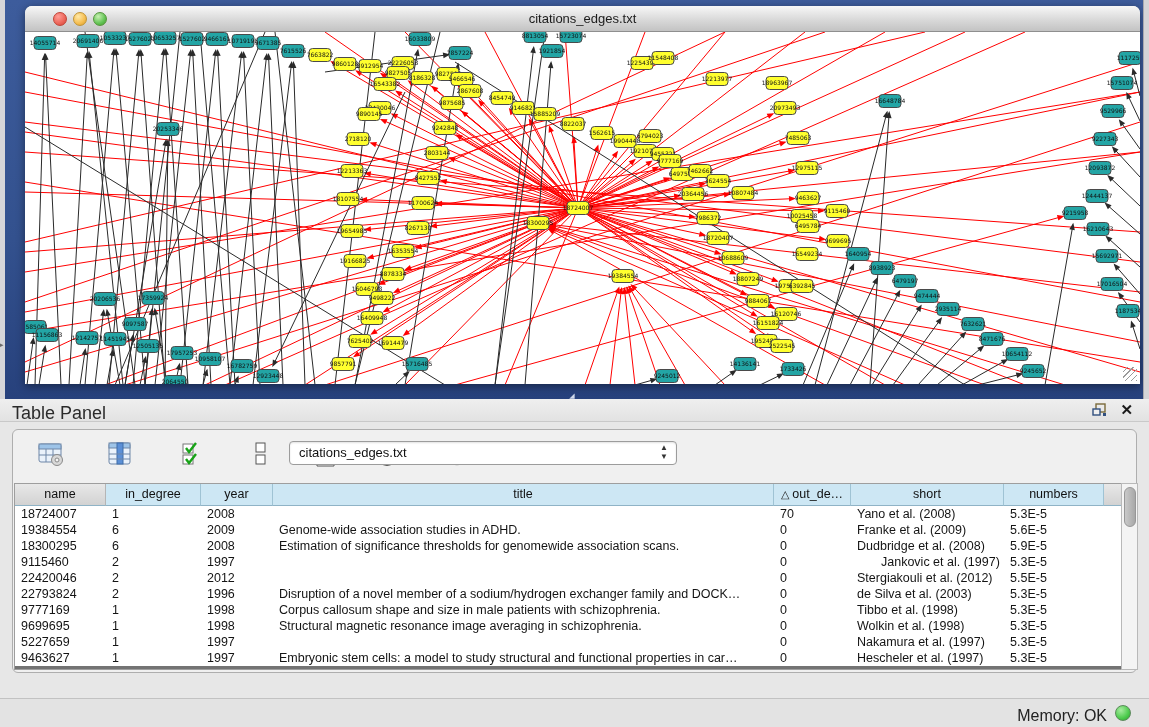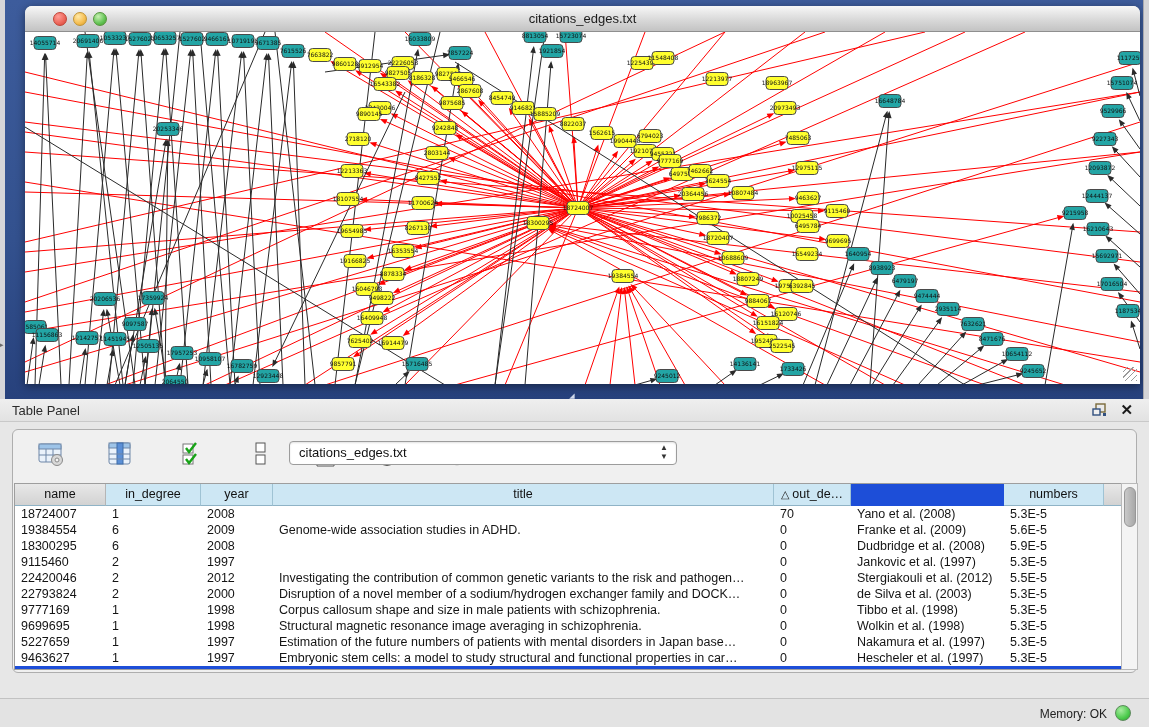--- a/index.html
+++ b/index.html
@@ -22,36 +22,36 @@
   #tl-min{left:48px;background:radial-gradient(circle at 35% 30%,#ffe9a8,#f5bd4f 60%,#d19b2c);border:1px solid #c29435;}
   #tl-zoom{left:68px;background:radial-gradient(circle at 35% 30%,#c8f0b2,#61c354 60%,#48992f);border:1px solid #55953c;}
   #net-title{left:0;right:0;top:5px;text-align:center;font-size:13px;color:#1c1c1c;}
   #net-canvas{left:0;top:26px;width:1115px;height:352px;background:#ffffff;overflow:hidden;}
   #resize-grip{right:3px;bottom:3px;width:14px;height:14px;
      background:repeating-linear-gradient(135deg,transparent 0 3px,#9a9a9a 3px 4px);}
   
   #table-panel{left:0;top:399px;width:1149px;height:299px;background:#e7e7e7;}
   #tp-header{left:0;top:0;width:100%;height:22px;background:linear-gradient(180deg,#efefef,#e2e2e2);
              border-bottom:1px solid #c9c9c9;}
-  #tp-title{left:12px;top:4px;font-size:13px;color:#2b2b2b;}
+  #tp-title{left:12px;top:4px;font-size:18px;color:#2b2b2b;}
   #tp-float{right:42px;top:4px;width:15px;height:14px;}
   #tp-close{right:16px;top:2px;font-size:15px;font-weight:bold;color:#1a1a1a;cursor:default;}
   #tp-inner{left:12px;top:30px;width:1123px;height:242px;background:#f0f0f0;
             border:1px solid #aeaeae;border-radius:6px;}
   
   #toolbar{left:8px;top:8px;height:34px;right:8px;}
   .tbtn{position:absolute;top:2px;width:28px;height:28px;}
   .tbtn svg{width:100%;height:100%;}
   #fx-btn{font-size:15px;color:#222;font-family:"DejaVu Serif",serif;font-style:italic;top:6px;}
   #combo{left:268px;top:3px;width:386px;height:22px;background:#fff;border:1px solid #9c9c9c;
          border-radius:4px;box-shadow:inset 0 1px 2px rgba(0,0,0,.12);}
   #combo-text{left:9px;top:3px;font-size:13px;color:#111;}
   #combo-arrows{right:8px;top:1px;font-size:8px;color:#333;line-height:9px;text-align:center;}
   
-  #grid{left:1px;top:53px;width:1107px;height:185px;background:#1d4ed8;border:1px solid #9e9e9e;border-right:none;}
+  #grid{left:1px;top:53px;width:1107px;height:185px;background:#737373;border:1px solid #9e9e9e;border-right:none;}
   .hrow{position:absolute;left:0;top:0;height:22px;width:100%;}
   .hcell{position:absolute;top:0;height:21px;background:#cde7f4;border-right:1px solid #9fc3d4;
          border-bottom:1px solid #8fb3c6;font-size:12.5px;color:#111;text-align:center;line-height:21px;
          white-space:nowrap;overflow:hidden;}
   .hcell.gray{background:linear-gradient(180deg,#e8e8e8,#d2d2d2);border-right:1px solid #b5b5b5;}
   .hcell .sort{font-size:11px;margin-right:3px;color:#222;}
   .trow{position:absolute;left:0;height:16px;width:100%;background:#fff;}
   .tcell{position:absolute;top:0;height:16px;font-size:12.5px;color:#141414;line-height:16px;
          white-space:nowrap;overflow:hidden;padding-left:6px;box-sizing:border-box;}
   #vscroll{left:1108px;top:53px;width:15px;height:185px;background:#f4f4f4;border:1px solid #b9b9b9;}
@@ -59,21 +59,21 @@
           background:linear-gradient(90deg,#c9c9c9,#a8a8a8);border:1px solid #979797;}
   
   #tabs{left:0;right:0;top:274px;height:24px;text-align:center;}
   .seg{display:inline-block;height:22px;line-height:22px;font-size:13px;padding:0 16px;
        border:1px solid #9b9b9b;border-left:none;background:linear-gradient(180deg,#ffffff,#ececec);color:#222;}
   .seg.first{border-left:1px solid #9b9b9b;border-radius:5px 0 0 5px;}
   .seg.last{border-radius:0 5px 5px 0;}
   .seg.active{background:linear-gradient(180deg,#8d8d8d,#6e6e6e);color:#fff;border-color:#5f5f5f;}
   
   #statusbar{left:0;top:698px;width:1149px;height:29px;background:#e3e3e3;border-top:1px solid #c2c2c2;}
-  #mem-label{right:42px;top:8px;font-size:12px;color:#222;}
+  #mem-label{right:42px;top:8px;font-size:16px;color:#222;}
   #mem-dot{right:18px;top:6px;width:14px;height:14px;border-radius:50%;
            background:radial-gradient(circle at 35% 30%,#a8eba0,#4ccb4c 60%,#2e9b2e);border:1px solid #5a8a5a;}
   #splitter{left:566px;top:392px;width:12px;height:7px;font-size:7px;color:#cfd8ea;line-height:7px;text-align:center;}
 </style>
 </head>
 <body>
 
 <div class="abs" id="desktop">
   <div class="abs" id="net-window">
     <div class="abs" id="net-titlebar">
@@ -1016,20 +1016,21 @@
       </div>
     </div>
 
     <div class="abs" id="grid">
       <div class="hrow" id="ghead">
           <div class="hcell gray" style="left:0px;width:90px">name</div>
           <div class="hcell" style="left:91px;width:94px">in_degree</div>
           <div class="hcell" style="left:186px;width:71px">year</div>
           <div class="hcell" style="left:258px;width:500px">title</div>
           <div class="hcell" style="left:759px;width:76px"><span class="sort">△</span>out_de…</div>
+          <div class="hcell" style="left:836px;width:152px">short</div>
           <div class="hcell" style="left:989px;width:99px">numbers</div>
           <div class="hcell gray" style="left:1089px;width:17px"></div>
         </div>
       <div id="gbody">
           <div class="trow" style="top:22px">
             <div class="tcell" style="left:0px;width:91px">18724007</div>
             <div class="tcell" style="left:91px;width:95px">1</div>
             <div class="tcell" style="left:186px;width:72px">2008</div>
             <div class="tcell" style="left:759px;width:77px">70</div>
             <div class="tcell" style="left:836px;width:153px">Yano et al. (2008)</div>
@@ -1041,45 +1042,45 @@
             <div class="tcell" style="left:186px;width:72px">2009</div>
             <div class="tcell" style="left:258px;width:501px">Genome-wide association studies in ADHD.</div>
             <div class="tcell" style="left:759px;width:77px">0</div>
             <div class="tcell" style="left:836px;width:153px">Franke et al. (2009)</div>
             <div class="tcell" style="left:989px;width:100px">5.6E-5</div>
           </div>
           <div class="trow" style="top:54px">
             <div class="tcell" style="left:0px;width:91px">18300295</div>
             <div class="tcell" style="left:91px;width:95px">6</div>
             <div class="tcell" style="left:186px;width:72px">2008</div>
+            <div class="tcell" style="left:258px;width:501px">Estimation of significance thresholds for genomewide association scans.</div>
             <div class="tcell" style="left:759px;width:77px">0</div>
             <div class="tcell" style="left:836px;width:153px">Dudbridge et al. (2008)</div>
             <div class="tcell" style="left:989px;width:100px">5.9E-5</div>
           </div>
           <div class="trow" style="top:70px">
             <div class="tcell" style="left:0px;width:91px">9115460</div>
             <div class="tcell" style="left:91px;width:95px">2</div>
             <div class="tcell" style="left:186px;width:72px">1997</div>
             <div class="tcell" style="left:759px;width:77px">0</div>
-            <div class="tcell" style="left:836px;width:153px">Jankovic et al. (1997)</div>
+            <div class="tcell" style="left:860px;width:153px">Jankovic et al. (1997)</div>
             <div class="tcell" style="left:989px;width:100px">5.3E-5</div>
           </div>
           <div class="trow" style="top:86px">
             <div class="tcell" style="left:0px;width:91px">22420046</div>
             <div class="tcell" style="left:91px;width:95px">2</div>
             <div class="tcell" style="left:186px;width:72px">2012</div>
-            <div class="tcell" style="left:258px;width:501px">Investigating the contribution of common genetic variants to the risk and pathogen…</div>
             <div class="tcell" style="left:759px;width:77px">0</div>
             <div class="tcell" style="left:836px;width:153px">Stergiakouli et al. (2012)</div>
             <div class="tcell" style="left:989px;width:100px">5.5E-5</div>
           </div>
           <div class="trow" style="top:102px">
             <div class="tcell" style="left:0px;width:91px">22793824</div>
             <div class="tcell" style="left:91px;width:95px">2</div>
-            <div class="tcell" style="left:186px;width:72px">2000</div>
+            <div class="tcell" style="left:186px;width:72px">1996</div>
             <div class="tcell" style="left:258px;width:501px">Disruption of a novel member of a sodium/hydrogen exchanger family and DOCK…</div>
             <div class="tcell" style="left:759px;width:77px">0</div>
             <div class="tcell" style="left:836px;width:153px">de Silva et al. (2003)</div>
             <div class="tcell" style="left:989px;width:100px">5.3E-5</div>
           </div>
           <div class="trow" style="top:118px">
             <div class="tcell" style="left:0px;width:91px">9777169</div>
             <div class="tcell" style="left:91px;width:95px">1</div>
             <div class="tcell" style="left:186px;width:72px">1998</div>
             <div class="tcell" style="left:258px;width:501px">Corpus callosum shape and size in male patients with schizophrenia.</div>
@@ -1093,21 +1094,20 @@
             <div class="tcell" style="left:186px;width:72px">1998</div>
             <div class="tcell" style="left:258px;width:501px">Structural magnetic resonance image averaging in schizophrenia.</div>
             <div class="tcell" style="left:759px;width:77px">0</div>
             <div class="tcell" style="left:836px;width:153px">Wolkin et al. (1998)</div>
             <div class="tcell" style="left:989px;width:100px">5.3E-5</div>
           </div>
           <div class="trow" style="top:150px">
             <div class="tcell" style="left:0px;width:91px">5227659</div>
             <div class="tcell" style="left:91px;width:95px">1</div>
             <div class="tcell" style="left:186px;width:72px">1997</div>
-            <div class="tcell" style="left:258px;width:501px">Estimation of the future numbers of patients with mental disorders in Japan base…</div>
             <div class="tcell" style="left:759px;width:77px">0</div>
             <div class="tcell" style="left:836px;width:153px">Nakamura et al. (1997)</div>
             <div class="tcell" style="left:989px;width:100px">5.3E-5</div>
           </div>
           <div class="trow" style="top:166px">
             <div class="tcell" style="left:0px;width:91px">9463627</div>
             <div class="tcell" style="left:91px;width:95px">1</div>
             <div class="tcell" style="left:186px;width:72px">1997</div>
             <div class="tcell" style="left:258px;width:501px">Embryonic stem cells: a model to study structural and functional properties in car…</div>
             <div class="tcell" style="left:759px;width:77px">0</div>

